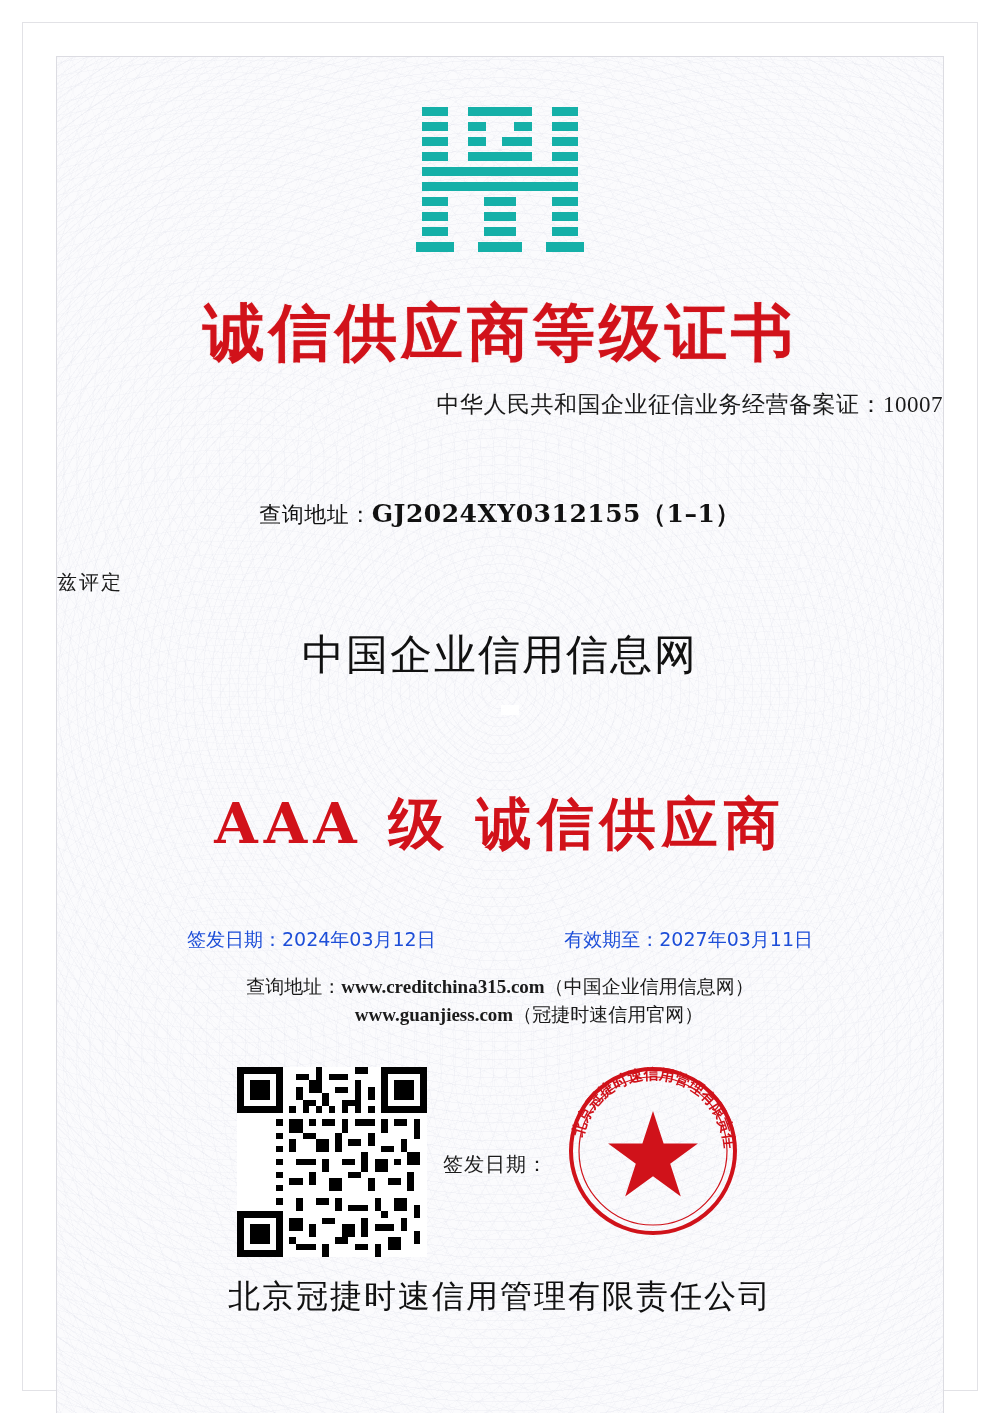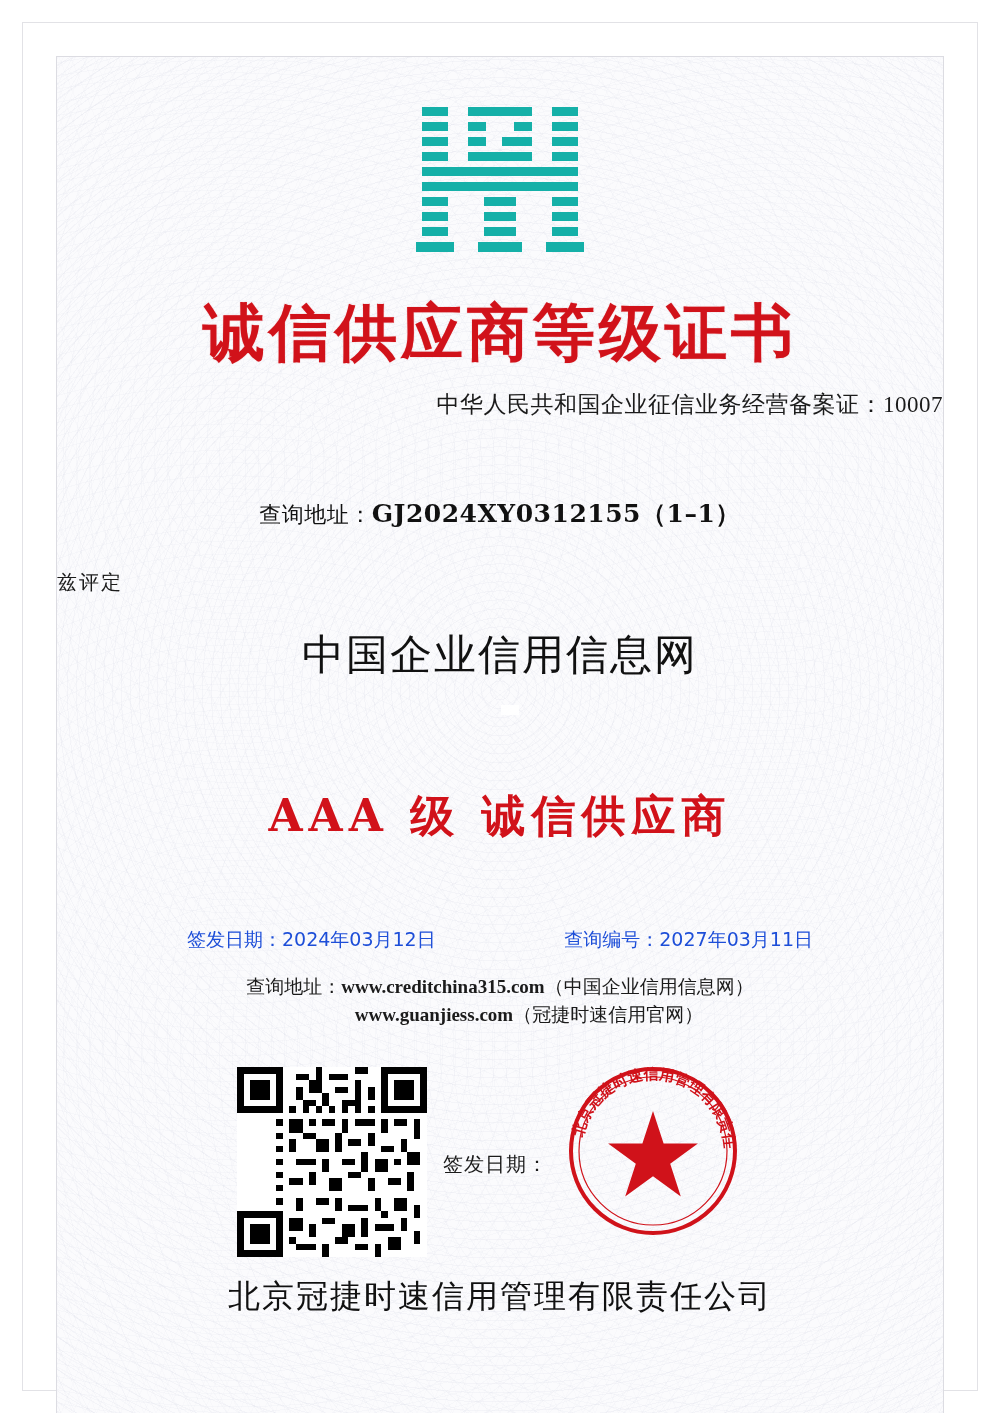--- a/index.html
+++ b/index.html
@@ -132,21 +132,21 @@
   }
   .grade {
     position: absolute;
     top: 730px;
     left: 0;
     right: 0;
     text-align: center;
     color: #d1121a;
     font-family: "DejaVu Serif", "Liberation Serif", serif;
     font-weight: bold;
-    font-size: 44px;
+    font-size: 56px;
     letter-spacing: 6px;
   }
   .dates {
     position: absolute;
     top: 870px;
     left: 130px;
     right: 130px;
     display: flex;
     justify-content: space-between;
     color: #1d4ed8;
@@ -284,21 +284,21 @@
       <div class="hereby">兹评定</div>
 
       <div class="company">中国企业信用信息网</div>
 
       <div class="watermark-dot"></div>
 
       <div class="grade">AAA 级 诚信供应商</div>
 
       <div class="dates">
         <span>签发日期：2024年03月12日</span>
-        <span>查询编号：2027年03月11日</span>
+        <span>有效期至：2027年03月11日</span>
       </div>
 
       <div class="urls">
         <div>
           <span>查询地址：</span><span class="u">www.creditchina315.com</span><span>（中国企业信用信息网）</span>
         </div>
         <div class="row2">
           <span class="u">www.guanjiess.com</span><span>（冠捷时速信用官网）</span>
         </div>
       </div>

